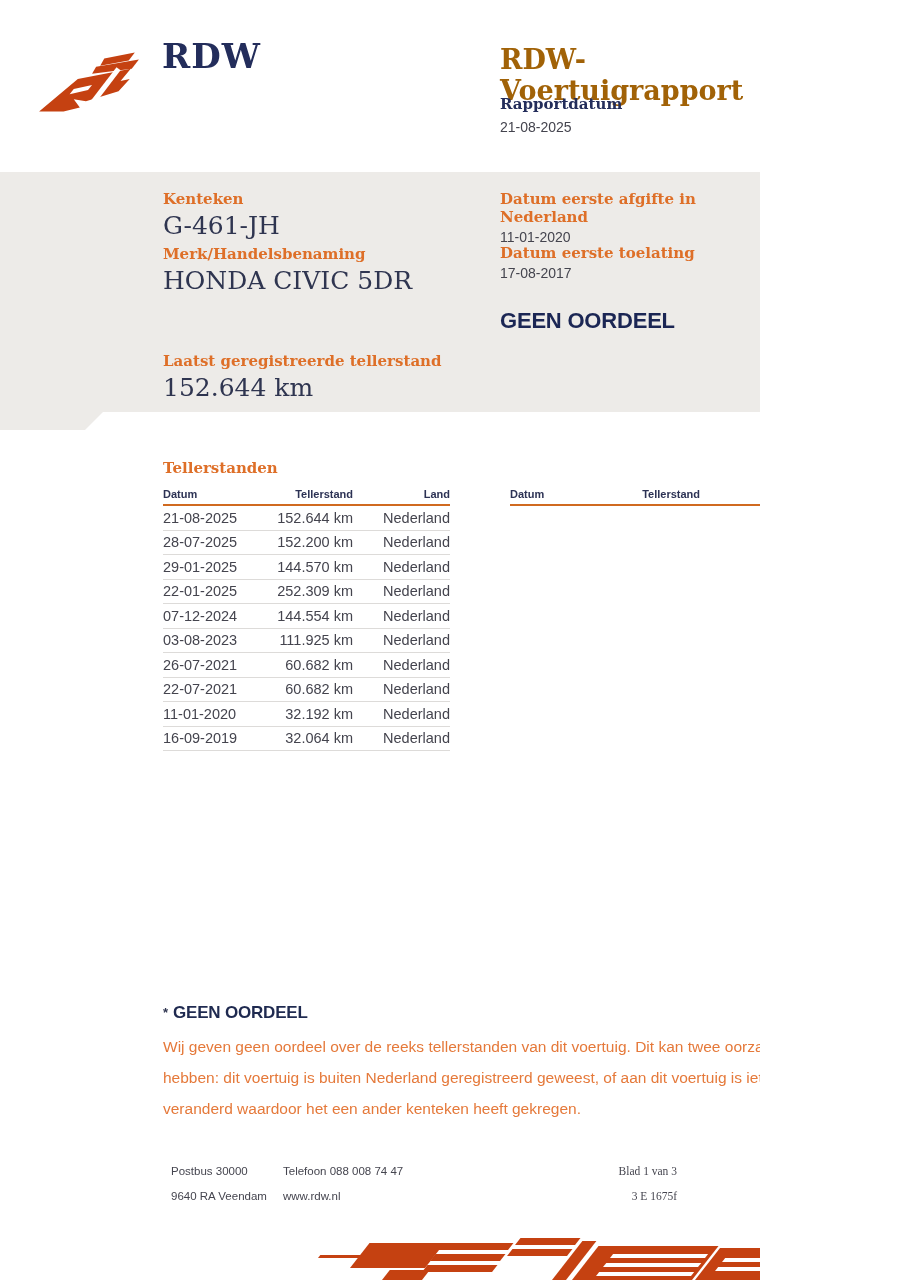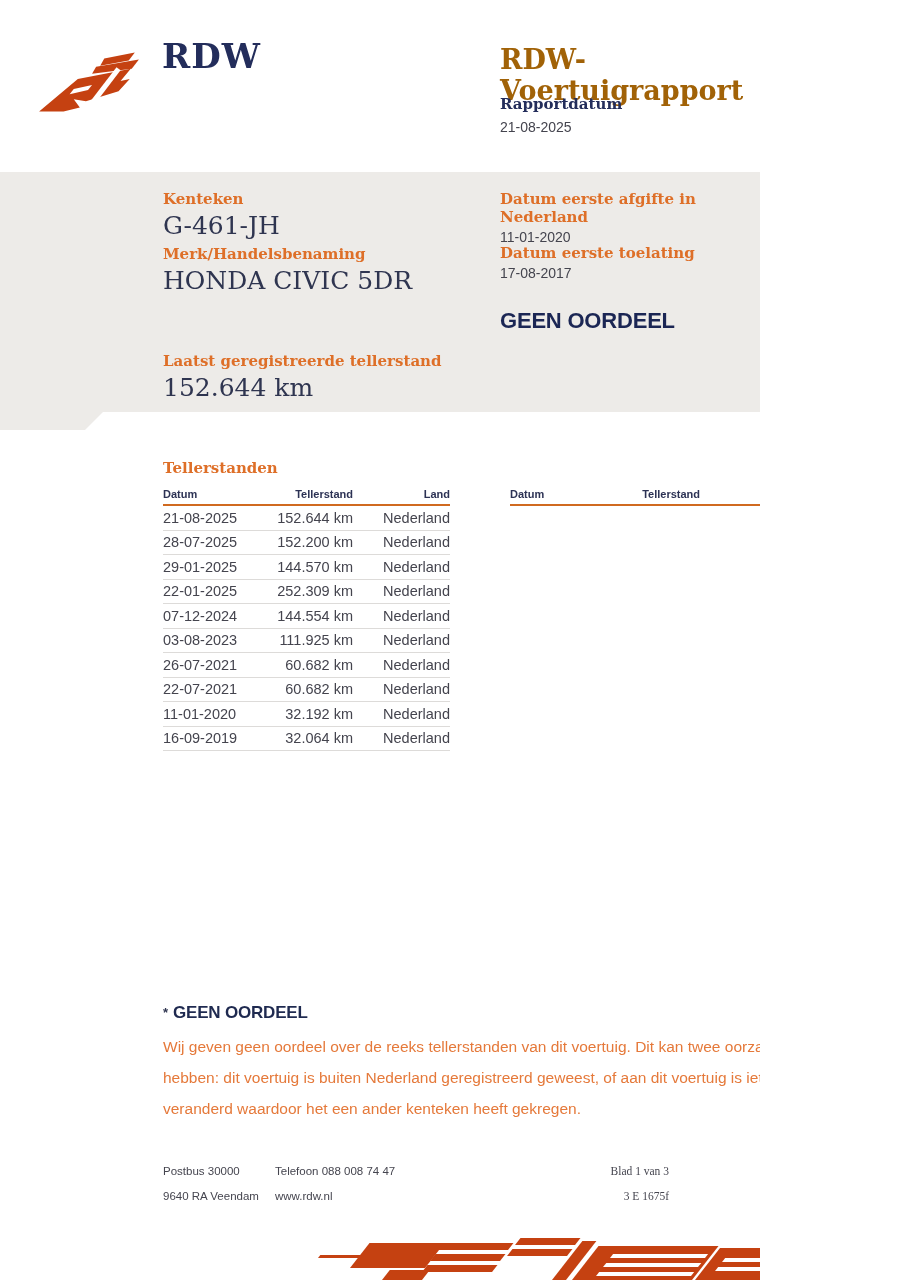--- a/index.html
+++ b/index.html
@@ -72,21 +72,21 @@
   .c3 { flex:1;      text-align:right; }
   .trow:not(.head) { font-size:14.5px; color:#44444E; }
   
   .footnote { position:absolute; left:163px; top:1003px; width:650px; }
   .footnote-head { display:flex; align-items:flex-start; gap:5px; margin-bottom:8px; }
   .footnote-star { font-size:13px; font-weight:bold; color:#2F3550; padding-top:2px; }
   .footnote-title { font-size:17px; font-weight:bold; color:#1F2A50; letter-spacing:-0.2px; }
   .footnote-body { font-size:15.5px; line-height:31px; color:#E5793A; }
   
   .footer { position:absolute; left:0; top:1165px; width:100%; font-size:11.5px; color:#45454F; }
-  .footer .line { position:absolute; left:0; width:100%; height:14px; }
+  .footer .line { position:absolute; left:8px; width:100%; height:14px; }
   .footer .l1 { top:0; } .footer .l2 { top:25px; }
   .f-a { position:absolute; left:163px; }
   .f-b { position:absolute; left:275px; }
   .f-c { position:absolute; right:91px; text-align:right;font-family:Liberation Serif, serif; }
   
   .stripes { position:absolute; right:0; bottom:0; width:450px; height:42px; }
 </style>
 </head>
 <body>
 

